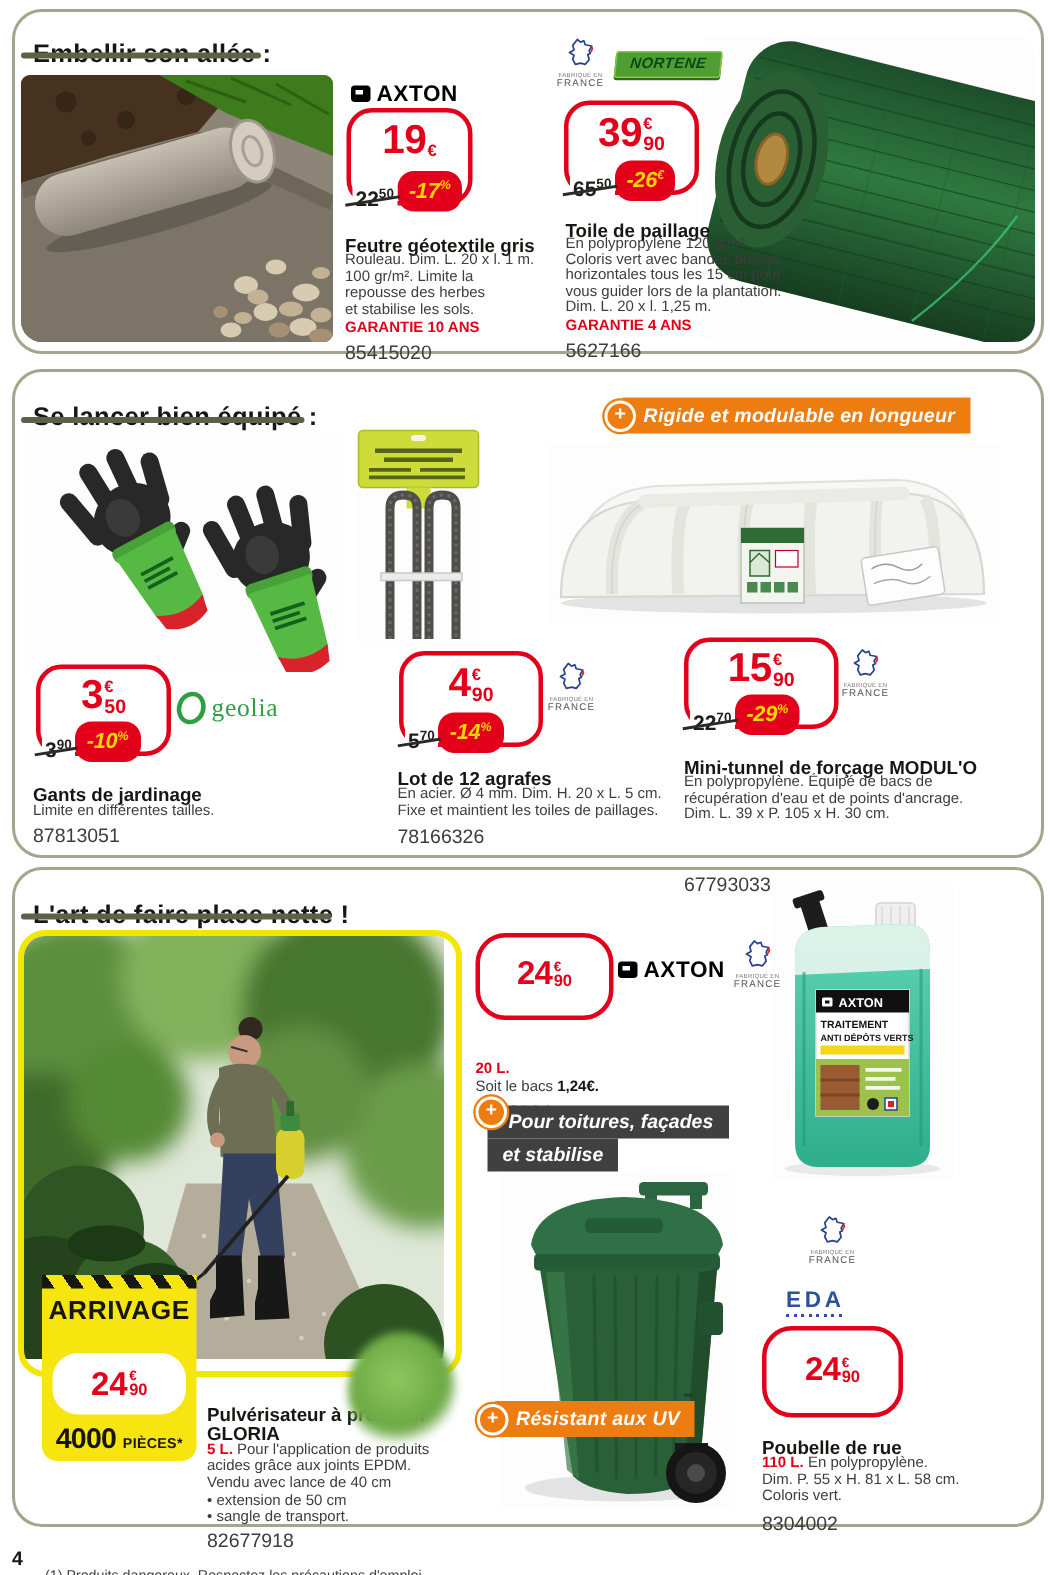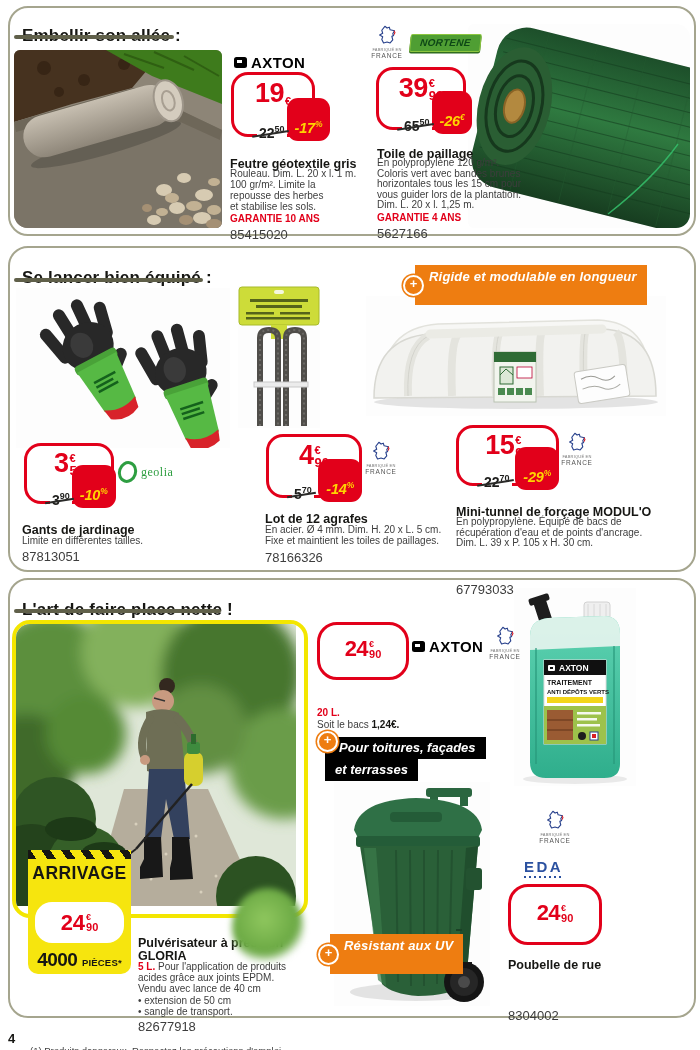--- a/index.html
+++ b/index.html
@@ -11,26 +11,26 @@
   .photo{position:absolute;overflow:hidden;z-index:1}
   .photo svg{display:block}
 
   
   .pricebox{position:absolute;background:#fff;border:3px solid #e2001a;border-radius:17px;z-index:4}
   .pb-price{display:flex;justify-content:center;align-items:flex-end;padding-top:5px;color:#e2001a;font-weight:800}
   .pb-int{font-size:27px;line-height:1;letter-spacing:-.5px}
   .pb-stack{display:flex;flex-direction:column;align-items:flex-start;line-height:1;margin-left:1px;padding-top:2px}
   .pb-eur{font-size:11px;font-weight:800}
   .pb-cents{font-size:13px;font-weight:800}
-  .pb-oldrow{position:absolute;left:23px;right:-3px;bottom:-7px;display:flex;align-items:flex-end;justify-content:space-between}
+  .pb-oldrow{position:absolute;left:1px;right:-3px;bottom:-7px;display:flex;align-items:flex-end;justify-content:flex-start}
   .oldprice{position:relative;font-weight:800;font-size:14px;color:#1d1d1b;background:#fff;padding:0 2px;line-height:1.1}
   .oldprice sup{font-size:9px}
   .oldprice::after{content:"";position:absolute;left:-5px;right:-2px;top:50%;border-top:2.2px solid #2a2a28;transform:rotate(-9deg)}
   .discbadge{background:#e2001a;color:#ffd500;font-weight:800;font-style:italic;font-size:14.5px;line-height:1;
-             padding:22px 8px 6px;border-radius:11px;letter-spacing:-.2px}
+             padding:5px 8px 6px;border-radius:11px;letter-spacing:-.2px}
   .discbadge sup{font-size:8.5px}
   .pricebox.plain{border-radius:20px}
   .pricebox.plain .pb-price{padding-top:13px}
   .pricebox.plain .pb-int{font-size:22px}
   .pricebox.plain .pb-eur{font-size:9px}
   .pricebox.plain .pb-cents{font-size:11px}
 
   
   .ptitle{position:absolute;font-weight:800;font-size:12.5px;color:#161613;white-space:pre-line;line-height:13.5px;z-index:3}
   .tsup{font-size:7.5px;font-weight:800}
@@ -43,41 +43,41 @@
   
   .axton{position:absolute;display:flex;align-items:center;gap:4px;font-weight:800;color:#000;z-index:3}
   .axton-sq{width:13px;height:11px;background:#000;border-radius:2.5px;position:relative}
   .axton-sq::after{content:"";position:absolute;left:2.5px;top:2.5px;width:5px;height:3.5px;background:#fff}
   .axton-txt{font-size:15px;letter-spacing:.4px}
   .nortene{position:absolute;background:#4f9e33;color:#0d4716;font-weight:800;font-style:italic;font-size:10px;
            letter-spacing:.3px;padding:2px 9px 3px;border-radius:2px;transform:skewX(-6deg);
            border:1px solid #8cc63f;box-shadow:0 1.5px 0 #2f6d1e;z-index:3}
   .geolia{position:absolute;display:flex;align-items:center;gap:4px;z-index:3}
   .geolia-o{width:13px;height:16px;border:3.5px solid #2e9e41;border-radius:50%;transform:rotate(18deg)}
-  .geolia-txt{font-family:"Liberation Serif",serif;font-size:12px;color:#2e9e41;letter-spacing:.5px}
+  .geolia-txt{font-family:"Liberation Serif",serif;font-size:17px;color:#2e9e41;letter-spacing:.5px}
   .eda{position:absolute;color:#2b51a0;font-weight:800;font-size:15px;letter-spacing:2.5px;z-index:3}
   .eda::after{content:"";display:block;height:2px;margin-top:1px;
               background:repeating-linear-gradient(90deg,#2b51a0 0 2px,transparent 2px 5px)}
 
   
   .france{position:absolute;width:42px;display:flex;flex-direction:column;align-items:center;line-height:1;z-index:3;text-align:center}
   .fr-map{width:21px;height:21px}
   .fr-l1{font-size:4px;color:#777;margin-top:2px;letter-spacing:.2px}
   .fr-l2{font-size:6.5px;color:#555;letter-spacing:.8px;margin-top:1px}
 
   
   .obadge{position:absolute;display:flex;align-items:center;z-index:5}
   .plusicon{position:relative;z-index:2;width:17px;height:17px;margin-right:-9px;background:#ee7d11;border:2px solid #fff;
             border-radius:50%;color:#fff;font-weight:800;font-size:13px;line-height:13px;text-align:center;
             box-shadow:0 0 0 1.5px #ee7d11;flex:0 0 auto}
   .obadge-txt{background:#ee7d11;color:#fff;font-weight:800;font-style:italic;font-size:13px;
-              padding:4px 10px 21px 14px;letter-spacing:.2px;white-space:nowrap}
+              padding:4px 10px 5px 14px;letter-spacing:.2px;white-space:nowrap}
   .obadge2{position:absolute;z-index:5}
   .obadge2 .plusicon{position:absolute;left:-8px;top:-6px;margin:0}
-  .obadge2 .l1,.obadge2 .l2{display:table;background:#000000;color:#fff;font-weight:800;font-style:italic;
+  .obadge2 .l1,.obadge2 .l2{display:table;background:#404040;color:#fff;font-weight:800;font-style:italic;
                             font-size:13px;padding:3px 10px 4px;white-space:nowrap}
   .obadge2 .l1{padding-left:14px}
 
   
   .arrivage{position:absolute;background:#f6e50e;border-radius:0 0 10px 10px;text-align:center;z-index:6}
   .arr-hatch{height:9px;background:repeating-linear-gradient(55deg,#161613 0 7px,#f6e50e 7px 16px)}
   .arr-label{font-size:17.5px;font-weight:800;letter-spacing:.4px;color:#161613;margin-top:4px}
   .arr-box{position:absolute;left:7px;top:52px;width:89px;height:41px;background:#fff;border-radius:17px;
            display:flex;align-items:center;justify-content:center;color:#e2001a;font-weight:800}
   .arr-int{font-size:22px;line-height:1}
@@ -530,21 +530,21 @@
     </svg>
     <span class="fr-l1">FABRIQUÉ EN</span>
     <span class="fr-l2">FRANCE</span>
   </div>
   <p class="pdesc" style="left:317px;top:697px"><span class="redvol">20 L.</span></p>
   <p class="pdesc" style="left:317px;top:709px"><span>Soit le bacs </span><b>1,24€.</b></p>
   <p class="pref" style="left:317px;top:721px">5592064</p>
   <div class="obadge2" style="left:325px;top:737px">
     <span class="plusicon">+</span>
     <span class="l1">Pour toitures, façades</span>
-    <span class="l2">et terrasses</span>
+    <span class="l2">et stabilise</span>
   </div>
 
   <div class="photo" style="left:514px;top:588px;width:122px;height:198px">
     <svg width="122" height="198" viewBox="0 0 122 198">
       <defs>
         <linearGradient id="teal" x1="0" y1="0" x2="0" y2="1">
           <stop offset="0" stop-color="#5ed3b2"></stop>
             <stop offset="1" stop-color="#2fae8c"></stop>
         </linearGradient>
       </defs>
@@ -637,18 +637,21 @@
   <div class="pricebox plain" style="left:508px;top:884px;width:88px;height:55px">
     <div class="pb-price" style="padding-top:15px">
       <span class="pb-int">24</span>
         <span class="pb-stack">
           <span class="pb-eur">€</span>
           <span class="pb-cents">90</span>
         </span>
     </div>
   </div>
   <h3 class="ptitle" style="left:508px;top:946px">Poubelle de rue</h3>
+  <p class="pdesc" style="left:508px;top:960px"><span class="redvol">110 L.</span><span> En polypropylène.
+Dim. P. 55 x H. 81 x L. 58 cm.
+Coloris vert.</span></p>
   <p class="pref" style="left:508px;top:995px">8304002</p>
 
   <div class="pagenum" style="left:8px;top:1031px">4</div>
   <p class="fnote" style="left:30px;top:1035px">(1) Produits dangereux. Respectez les précautions d'emploi.</p>
 
 </div>
 
 </body></html>

